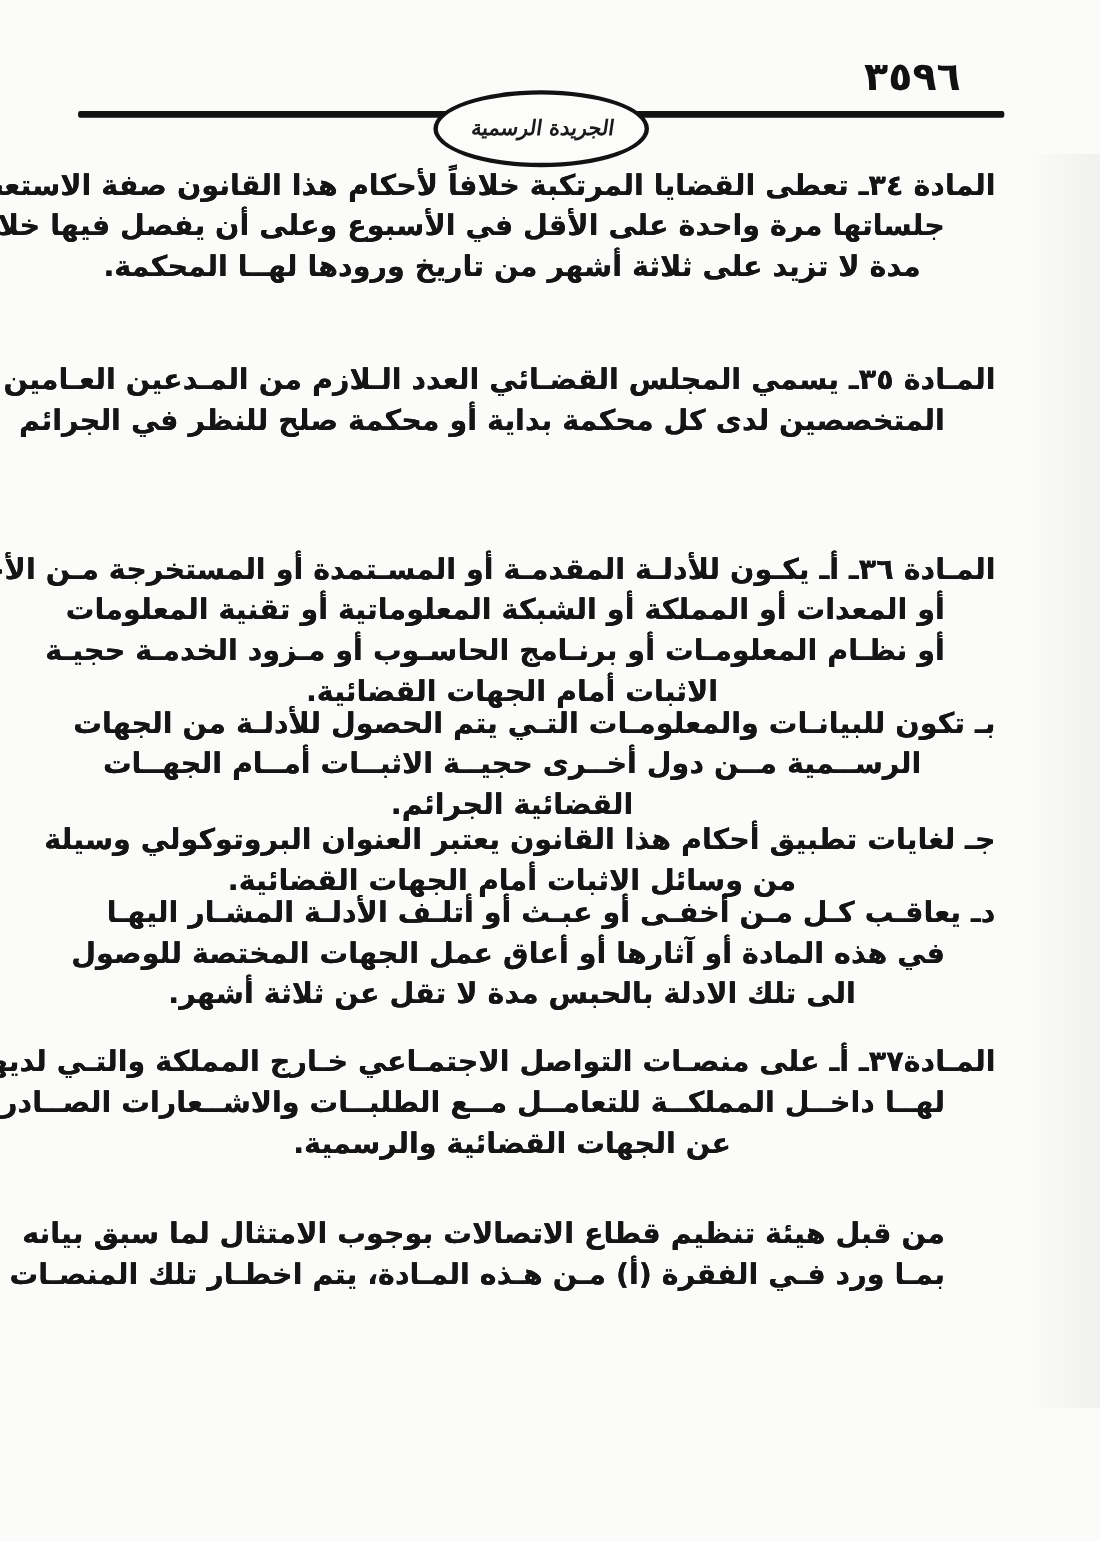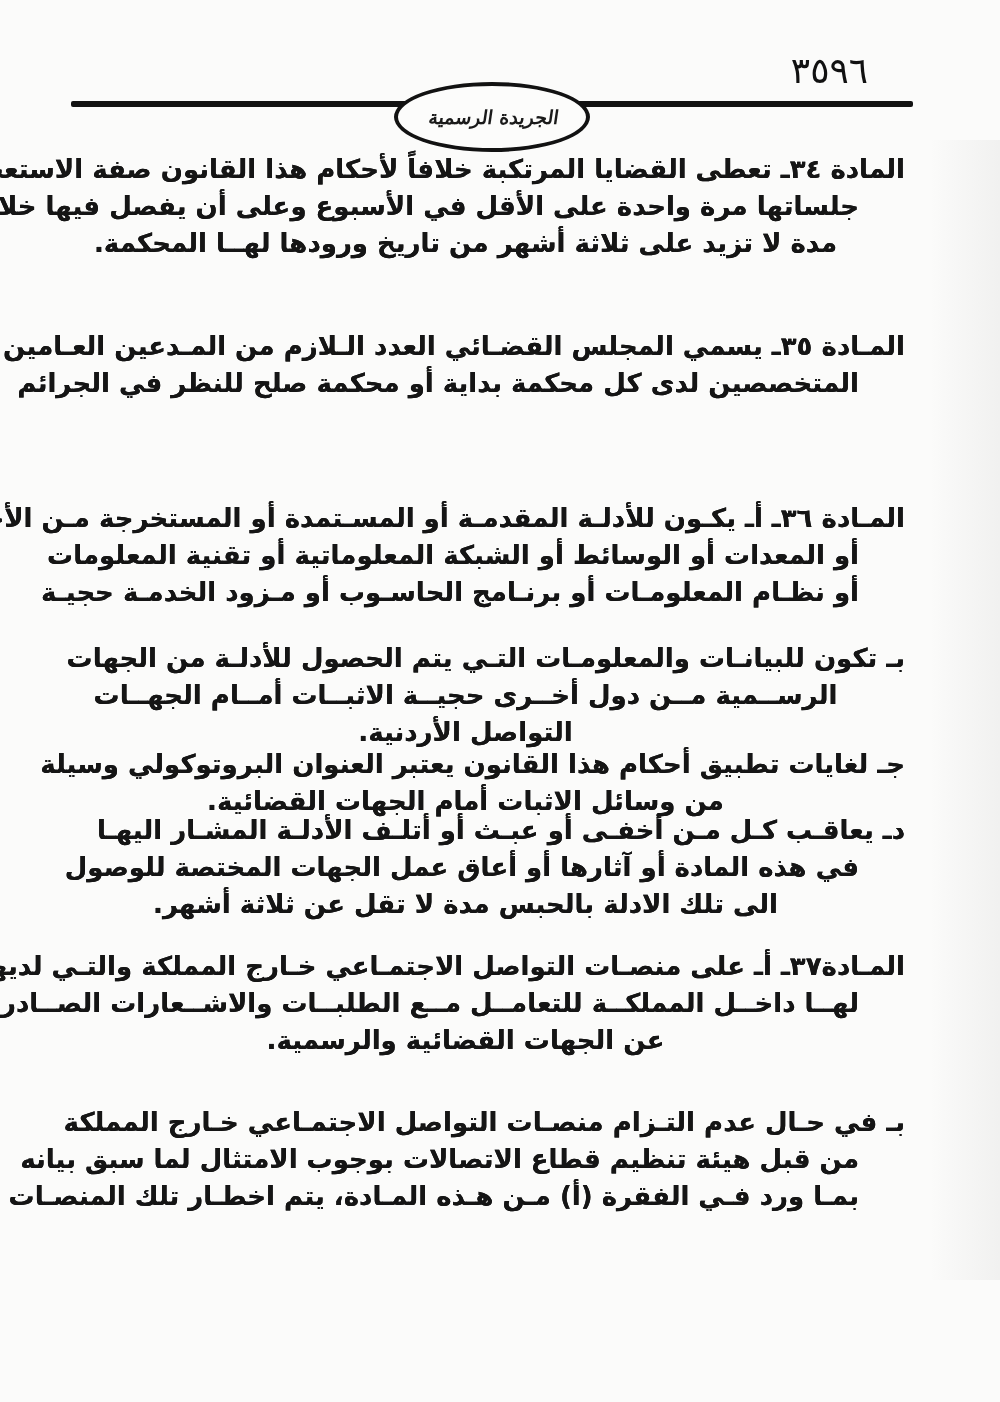--- a/index.html
+++ b/index.html
@@ -28,21 +28,21 @@
     background: linear-gradient(to right, rgba(255,255,255,0), rgba(120,120,120,0.08));
     pointer-events: none;
   }
   .page-number {
     position: absolute;
     top: 50px;
     left: 762px;
     width: 135px;
     text-align: center;
     font-size: 36px;
-    font-weight: normal;
+    font-weight: bold;
     letter-spacing: 4px;
     color: #111;
   }
   .header-rule {
     position: absolute;
     top: 101px;
     left: 71px;
     width: 842px;
     height: 6px;
     background: #121212;
@@ -113,46 +113,46 @@
       <div class="line rest">مدة لا تزيد على ثلاثة أشهر من تاريخ ورودها لهــا المحكمة.</div>
     </div>
 
   <div class="para" style="top:328px">
       <div class="line first">المـادة ٣٥ـ يسمي المجلس القضـائي العدد الـلازم من المـدعين العـامين والقضـاة</div>
       <div class="line rest">المتخصصين لدى كل محكمة بداية أو محكمة صلح للنظر في الجرائم</div>
     </div>
 
   <div class="para" style="top:500px">
       <div class="line first">المـادة ٣٦ـ أـ يكـون للأدلـة المقدمـة أو المسـتمدة أو المستخرجة مـن الأجهـزة</div>
-      <div class="line rest">أو المعدات أو الوسائط أو الشبكة المعلوماتية أو تقنية المعلومات</div>
+      <div class="line rest">أو المعدات أو المملكة أو الشبكة المعلوماتية أو تقنية المعلومات</div>
       <div class="line rest">أو نظـام المعلومـات أو برنـامج الحاسـوب أو مـزود الخدمـة حجيـة</div>
+      <div class="line rest">الاثبات أمام الجهات القضائية.</div>
     </div>
 
   <div class="para" style="top:640px">
       <div class="line first">بـ تكون للبيانـات والمعلومـات التـي يتم الحصول للأدلـة من الجهات</div>
       <div class="line rest">الرســمية مــن دول أخــرى حجيــة الاثبــات أمــام الجهــات</div>
-      <div class="line rest">التواصل الأردنية.</div>
+      <div class="line rest">القضائية الجرائم.</div>
     </div>
 
   <div class="para" style="top:812px">
       <div class="line first">دـ يعاقـب كـل مـن أخفـى أو عبـث أو أتلـف الأدلـة المشـار اليهـا</div>
       <div class="line rest">في هذه المادة أو آثارها أو أعاق عمل الجهات المختصة للوصول</div>
       <div class="line rest">الى تلك الادلة بالحبس مدة لا تقل عن ثلاثة أشهر.</div>
     </div>
 
   <div class="para" style="top:746px">
       <div class="line first">جـ لغايات تطبيق أحكام هذا القانون يعتبر العنوان البروتوكولي وسيلة</div>
       <div class="line rest">من وسائل الاثبات أمام الجهات القضائية.</div>
     </div>
 
   <div class="para" style="top:948px">
       <div class="line first">المـادة٣٧ـ أـ على منصـات التواصل الاجتمـاعي خـارج المملكة والتـي لديها عدد</div>
       <div class="line rest">لهــا داخــل المملكــة للتعامــل مــع الطلبــات والاشــعارات الصــادرة</div>
       <div class="line rest">عن الجهات القضائية والرسمية.</div>
     </div>
 
   <div class="para" style="top:1104px">
-      <div class="line first">بـ في حـال عدم التـزام منصـات التواصل الاجتمـاعي خـارج المملكة</div>
       <div class="line rest">من قبل هيئة تنظيم قطاع الاتصالات بوجوب الامتثال لما سبق بيانه</div>
       <div class="line rest">بمـا ورد فـي الفقرة (أ) مـن هـذه المـادة، يتم اخطـار تلك المنصـات</div>
     </div>
 
 </div>
 
 </body></html>

